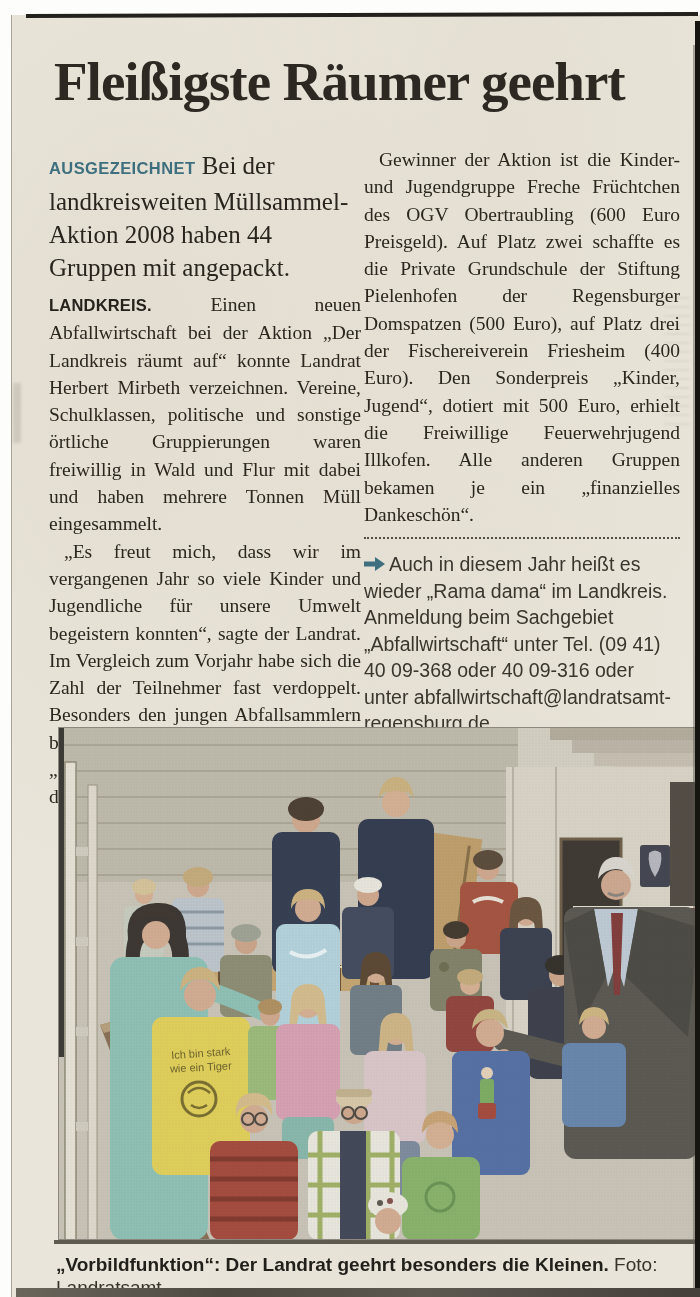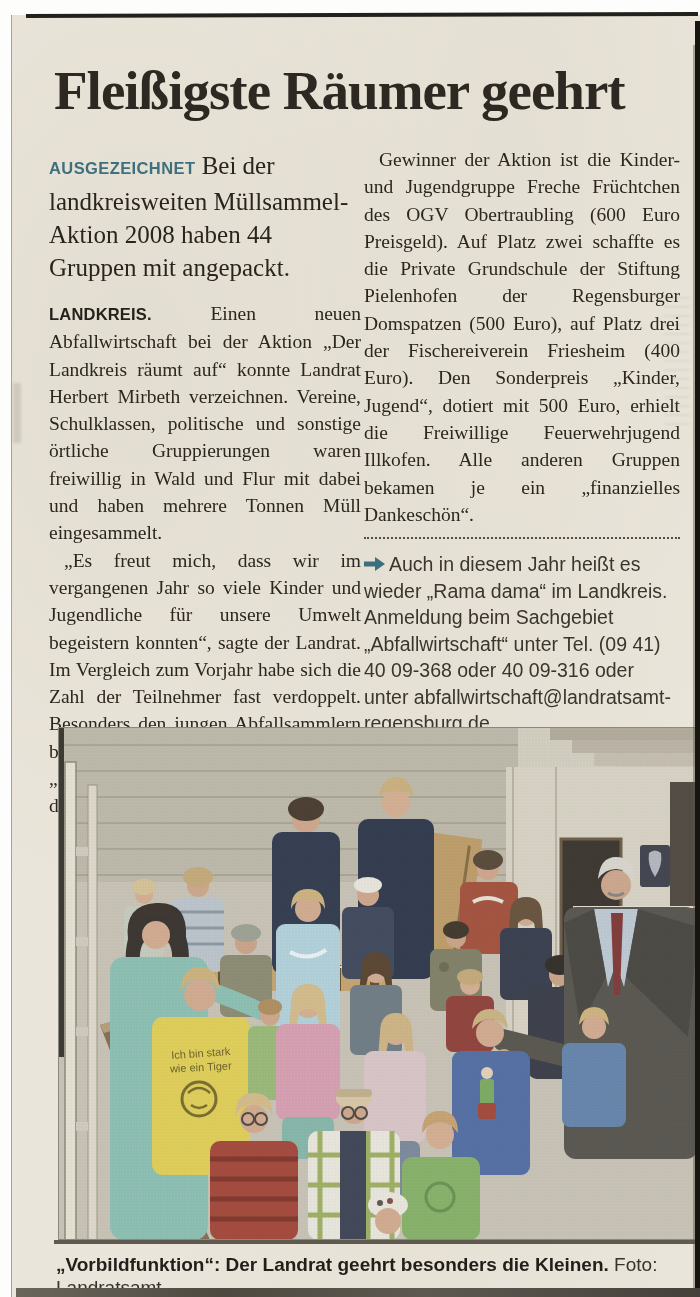--- a/index.html
+++ b/index.html
@@ -31,31 +31,31 @@
   .right-edge-soft {
     position:absolute; right:5px; top:30px; width:2px; height:1250px;
     background:rgba(90,85,75,.45);
   }
   .bottom-band {
     position:absolute; left:4px; right:0; bottom:0; height:9px;
     background:linear-gradient(90deg,#6b665c,#4e4941 30%,#5d5850 60%,#45413a);
   }
   
   .headline {
-    position:absolute; left:42px; top:44px; width:630px;
+    position:absolute; left:42px; top:35px; width:630px;
     font-size:55px; font-weight:bold; color:#2d2922;
     letter-spacing:-1px; white-space:nowrap;
   }
   
   .col { position:absolute; color:#2a261f; }
   .col-left  { left:37px;  top:134px; width:312px; }
   .col-right { left:352px; top:131px; width:316px; }
   .lead {
     font-size:25px; line-height:33px; color:#29251e;
-    margin-bottom:16px;
+    margin-bottom:7px;
   }
   .kicker-teal {
     font-family:"Liberation Sans", sans-serif;
     font-weight:bold; font-size:16.5px; letter-spacing:.4px;
     color:#3e6f7e;
   }
   .kicker-black {
     font-family:"Liberation Sans", sans-serif;
     font-weight:bold; font-size:16.5px; letter-spacing:.2px;
     color:#25221c;

